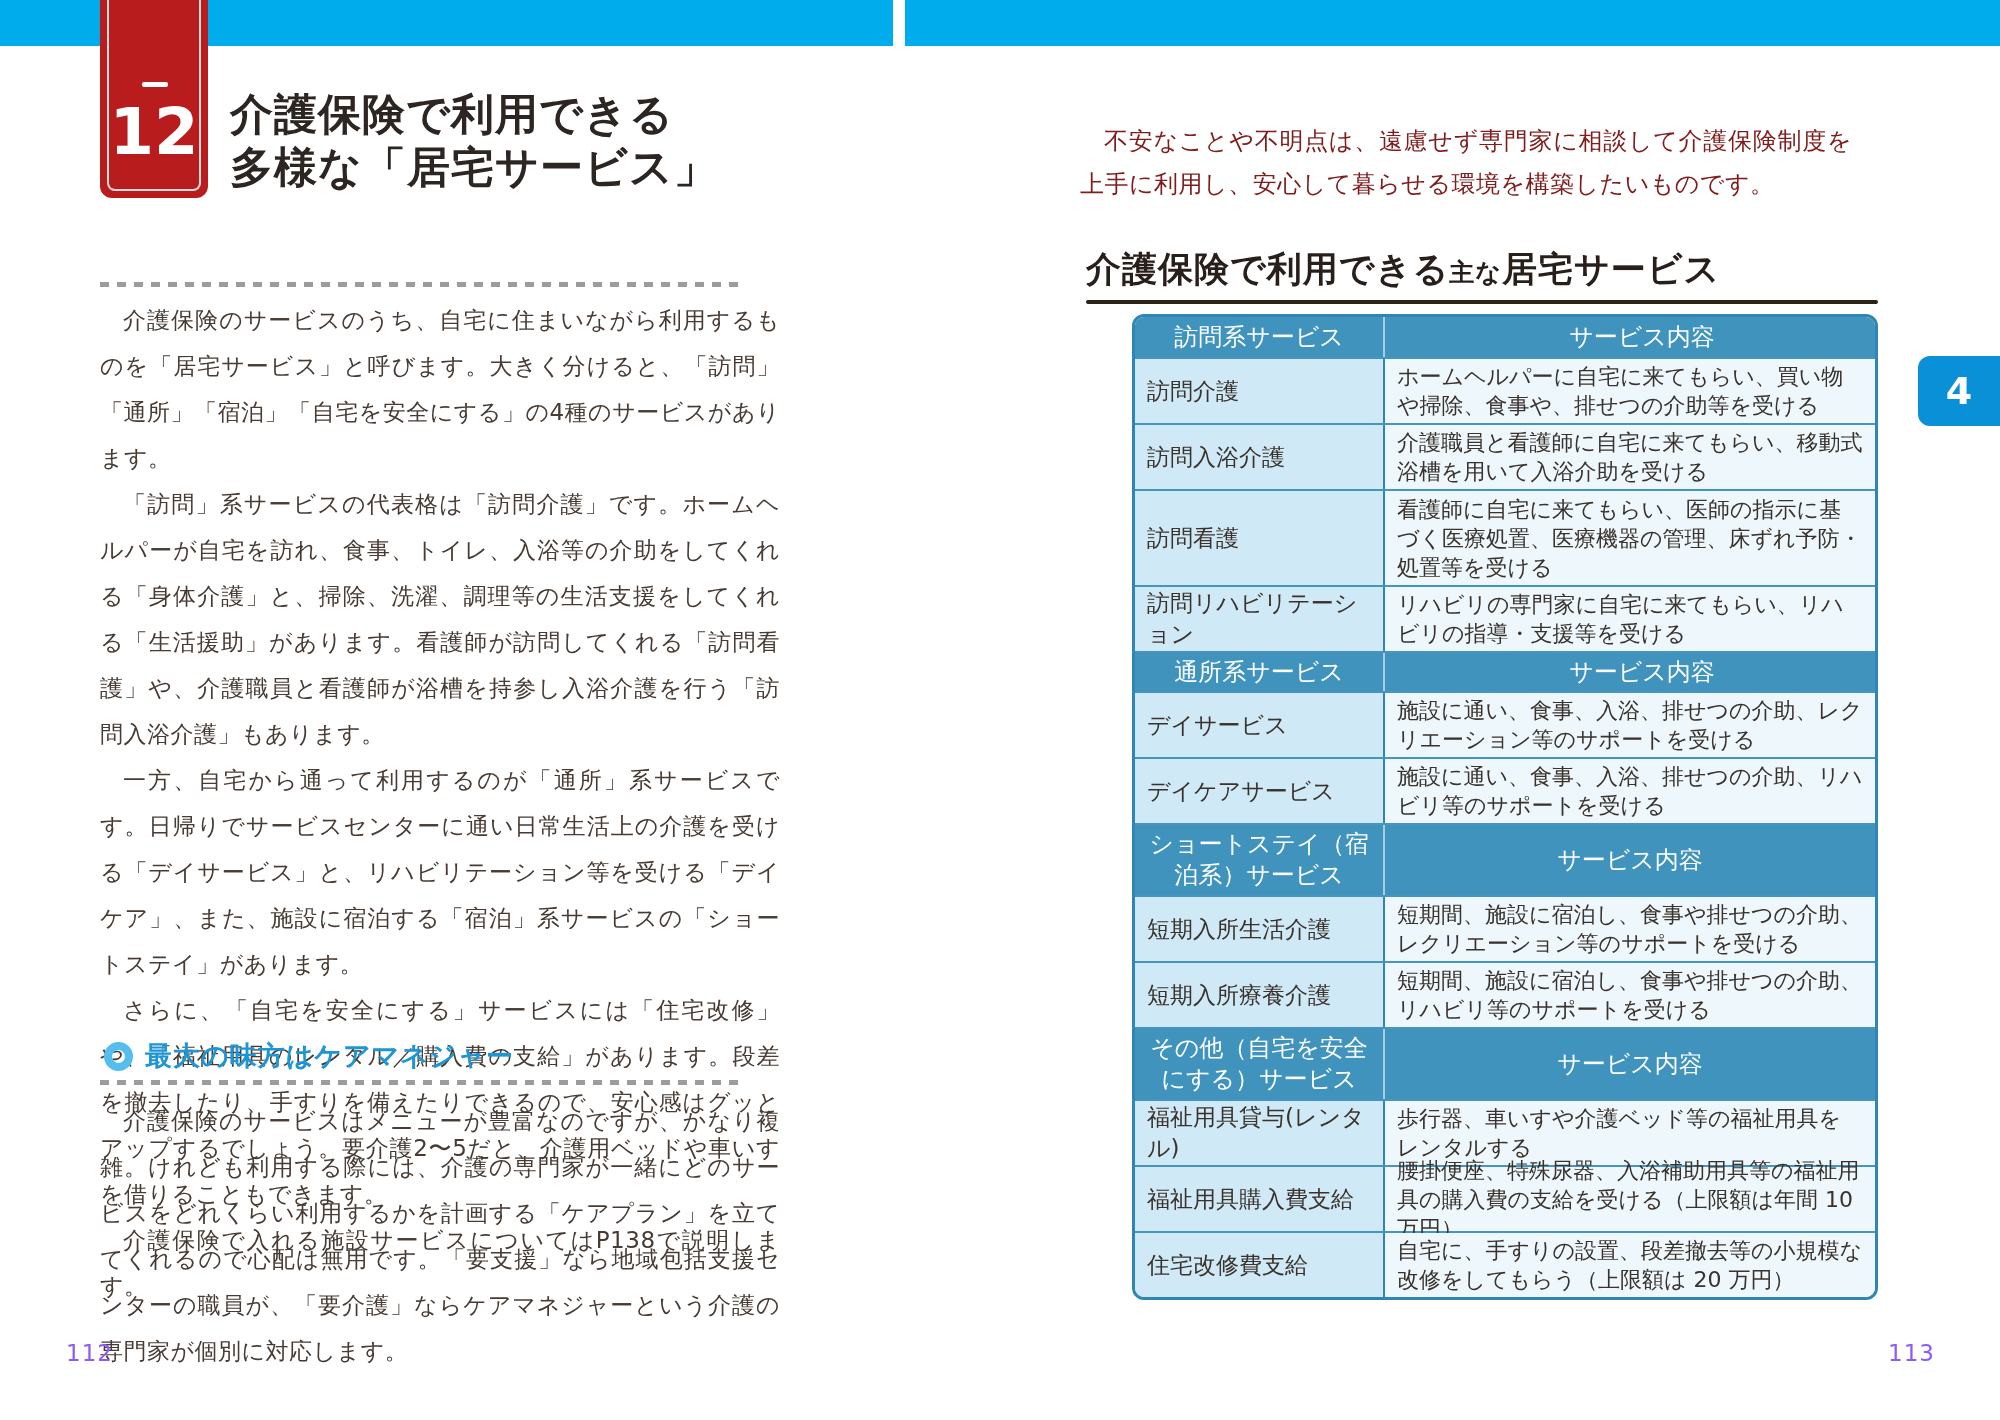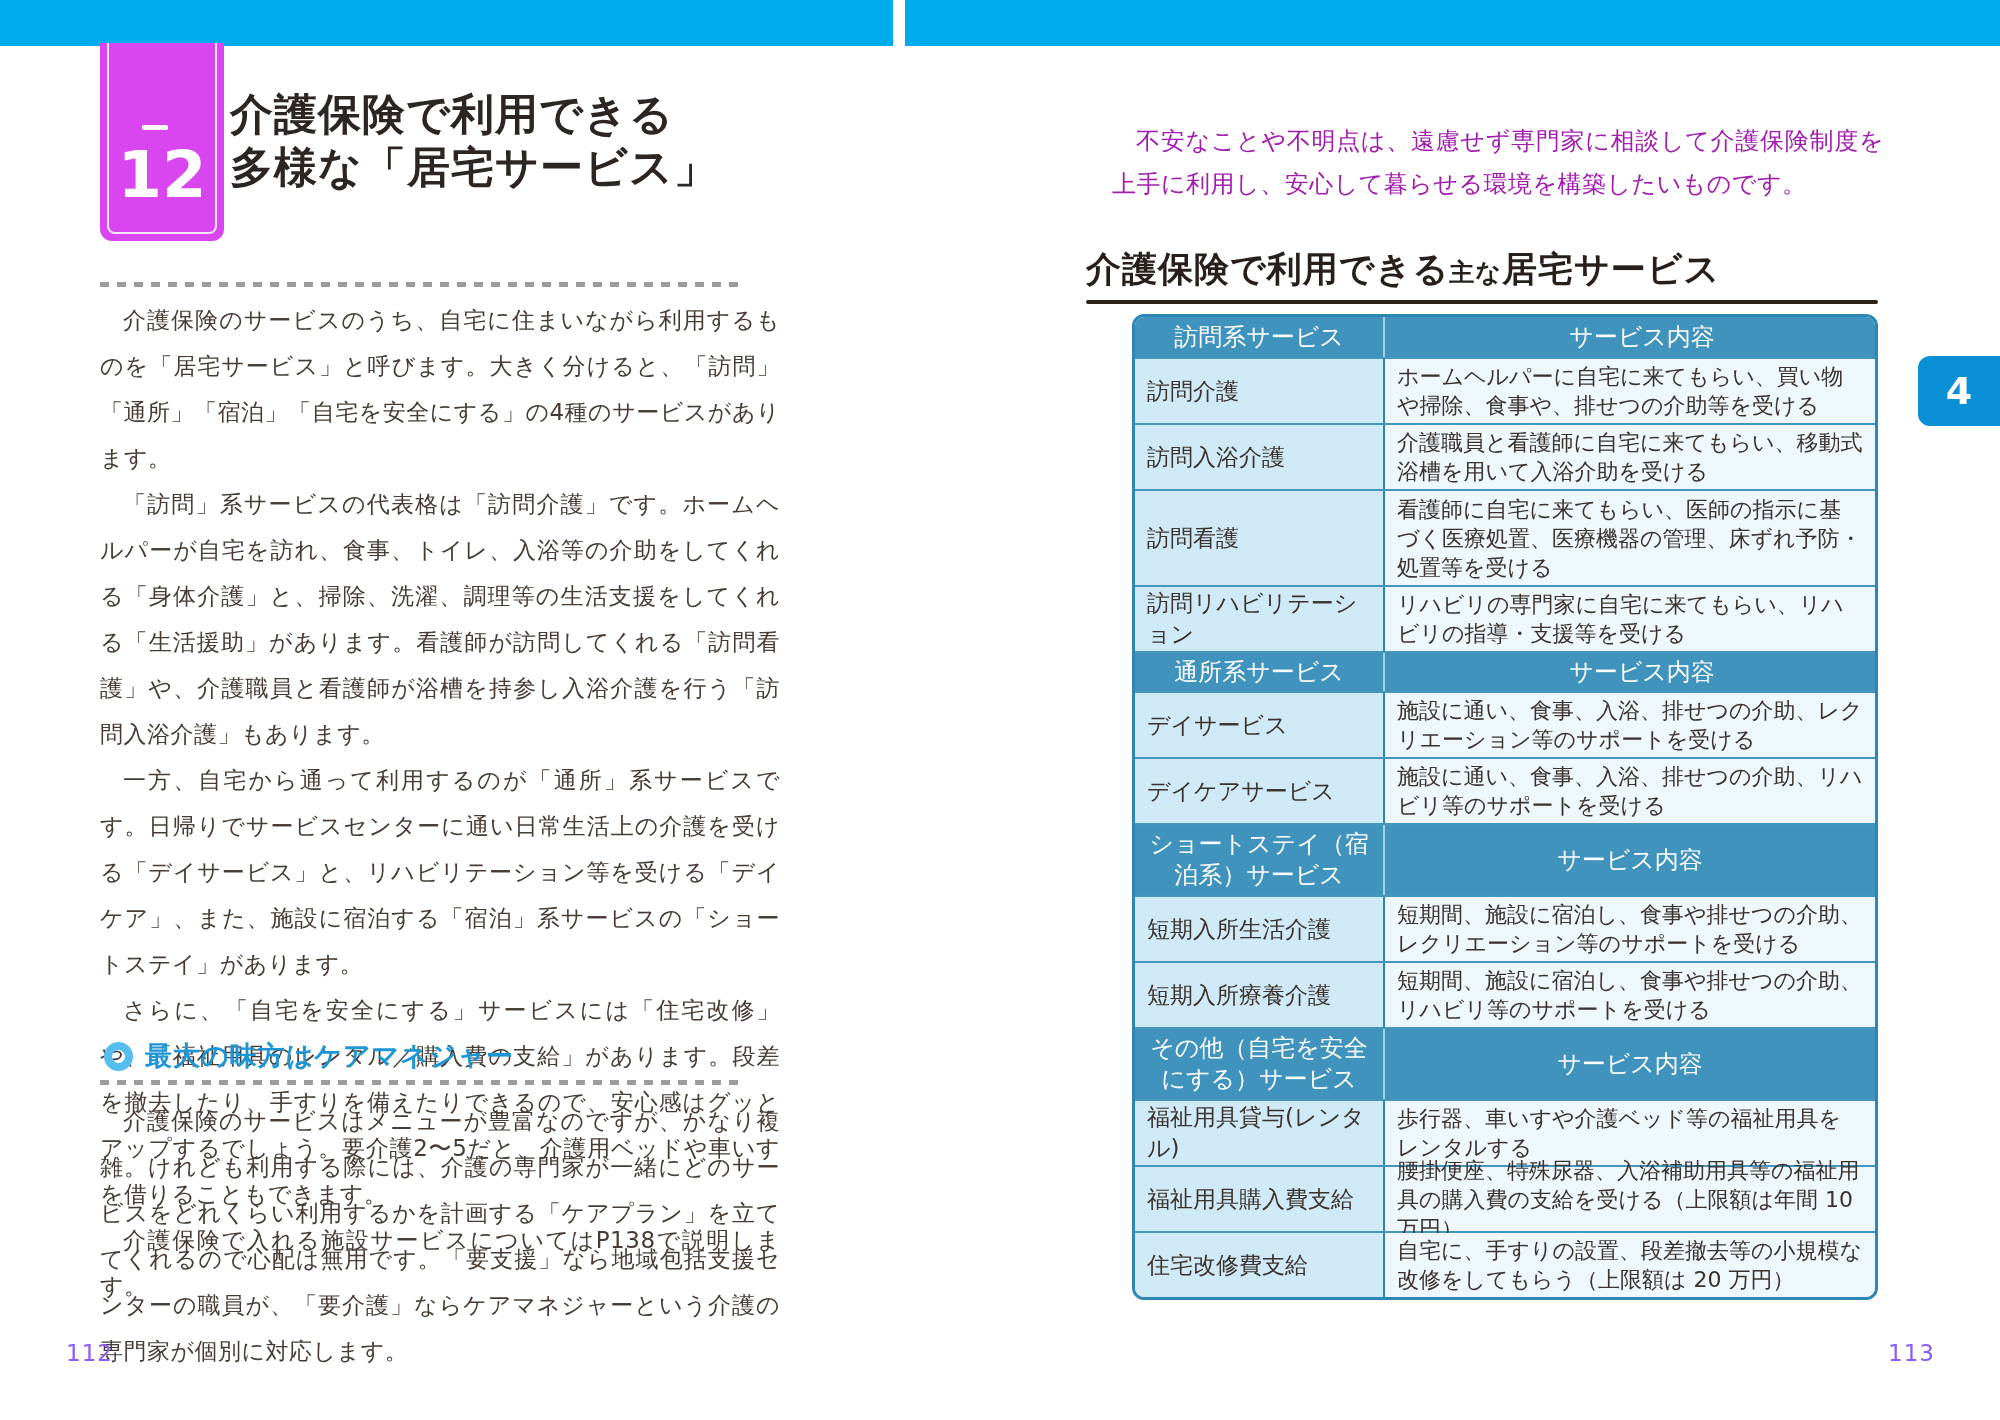--- a/index.html
+++ b/index.html
@@ -5,22 +5,22 @@
   html,body{margin:0;padding:0;background:#ffffff;}
   .page{position:relative;width:2000px;height:1420px;background:#ffffff;overflow:hidden;
         font-family:"DejaVu Sans","Liberation Sans",sans-serif;color:#473b33;}
 
   
   .bar{position:absolute;top:0;height:46px;background:#00acec;}
   .bar.left{left:0;width:893px;}
   .bar.right{left:905px;width:1095px;}
 
   
-  .tab12{position:absolute;left:100px;top:0;width:124px;height:198px;background:#d946ef;
-         border-radius:0 0 12px 12px;z-index:3;margin-top:43px;}
+  .tab12{position:absolute;left:100px;top:0;width:108px;height:198px;background:#b91c1c;
+         border-radius:0 0 12px 12px;z-index:3;}
   .tab12 .inner{position:absolute;left:7px;right:7px;top:0;bottom:7px;
          border:2px solid rgba(255,255,255,.85);border-top:none;border-radius:0 0 8px 8px;}
   .tab12 .dash{position:absolute;left:42px;top:82px;width:26px;height:5px;background:#fff;border-radius:2px;}
   .tab12 .num{position:absolute;left:0;top:100px;width:100%;text-align:center;
          font-size:64px;font-weight:700;color:#ffffff;line-height:1;}
 
   .page-title{position:absolute;left:230px;top:88px;font-size:43px;line-height:53px;
          font-weight:900;color:#2c2522;letter-spacing:1px;}
 
   .sec-head{position:absolute;display:flex;align-items:center;gap:12px;}
@@ -31,21 +31,21 @@
          background:repeating-linear-gradient(90deg,#9c9c9c 0 9px,transparent 9px 17px);}
 
   .bodytxt{position:absolute;width:680px;font-size:23px;line-height:46px;color:#473b33;
          text-align:justify;letter-spacing:.5px;}
   .bodytxt p{margin:0;text-indent:1em;}
 
   .pagenum{position:absolute;font-size:23px;color:#8b5cf6;letter-spacing:1px;}
 
   
   .intro{position:absolute;left:1080px;top:120px;width:772px;font-size:24px;line-height:43px;
-         color:#a21caf;text-align:justify;letter-spacing:.5px;margin-left:32px;}
+         color:#7f1d1d;text-align:justify;letter-spacing:.5px;}
   .intro p{margin:0;text-indent:1em;}
 
   .tbl-title{position:absolute;left:1086px;top:246px;display:flex;align-items:baseline;
          color:#281f1b;font-weight:900;letter-spacing:1px;}
   .tbl-title .big{font-size:35px;}
   .tbl-title .small{font-size:25px;}
   .tbl-underline{position:absolute;left:1086px;top:300px;width:792px;height:4px;
          background:#2b2218;border-radius:2px;}
 
   .svc-table{position:absolute;left:1132px;top:314px;width:746px;border:3px solid #2e86b5;

